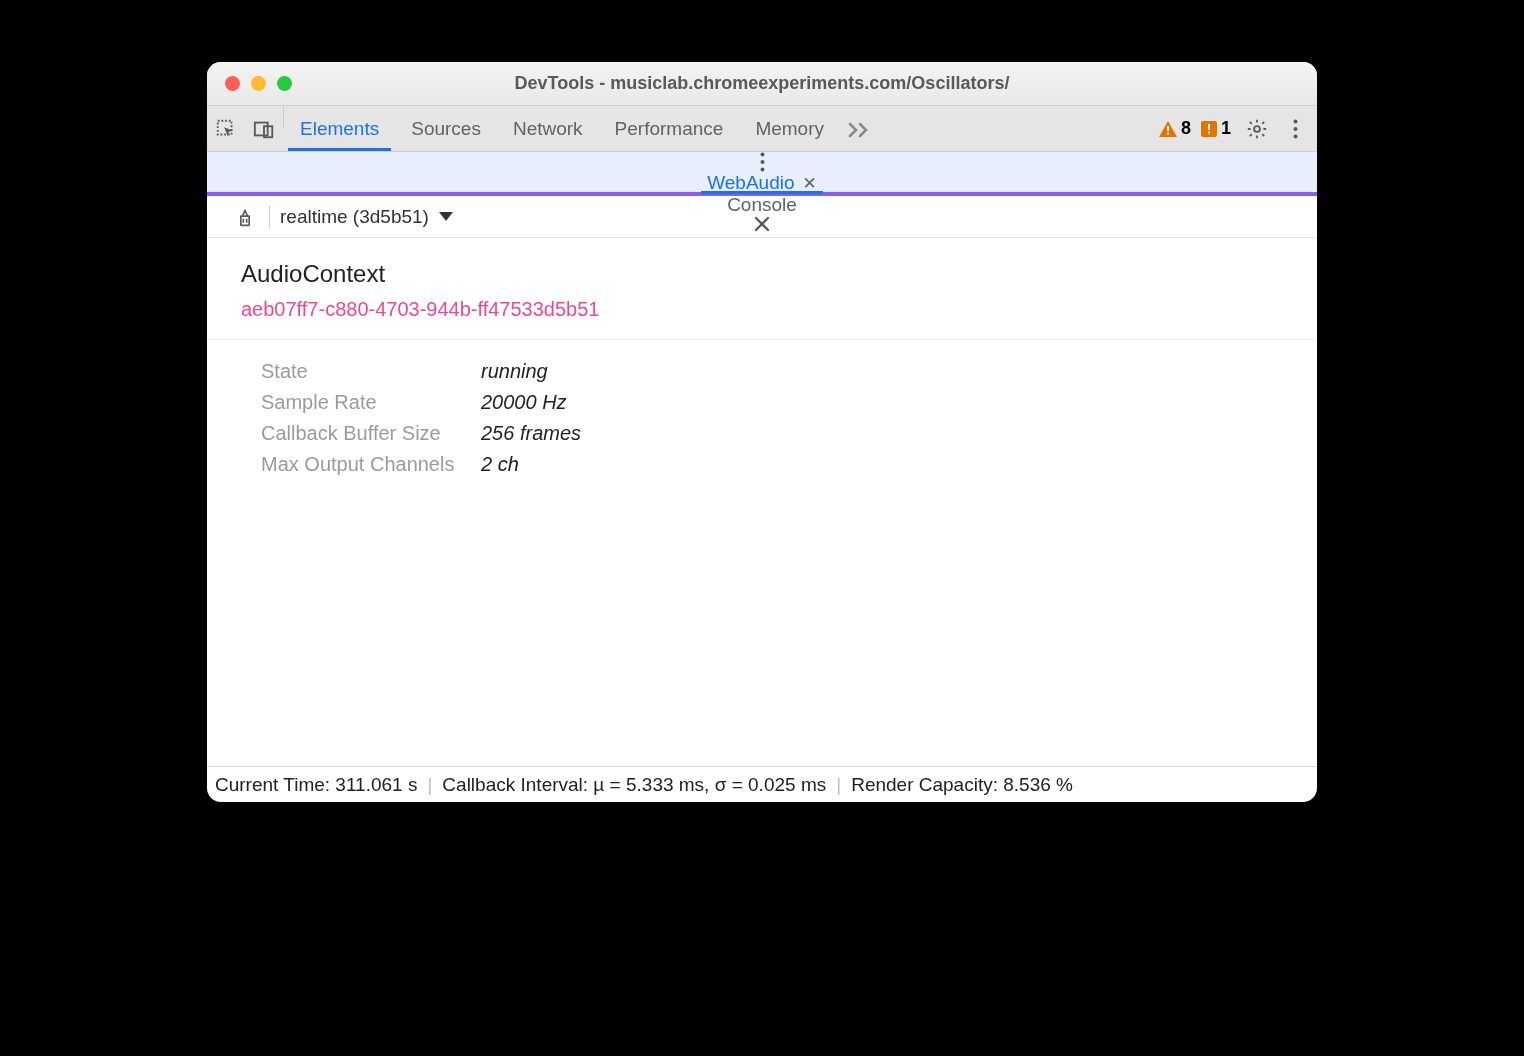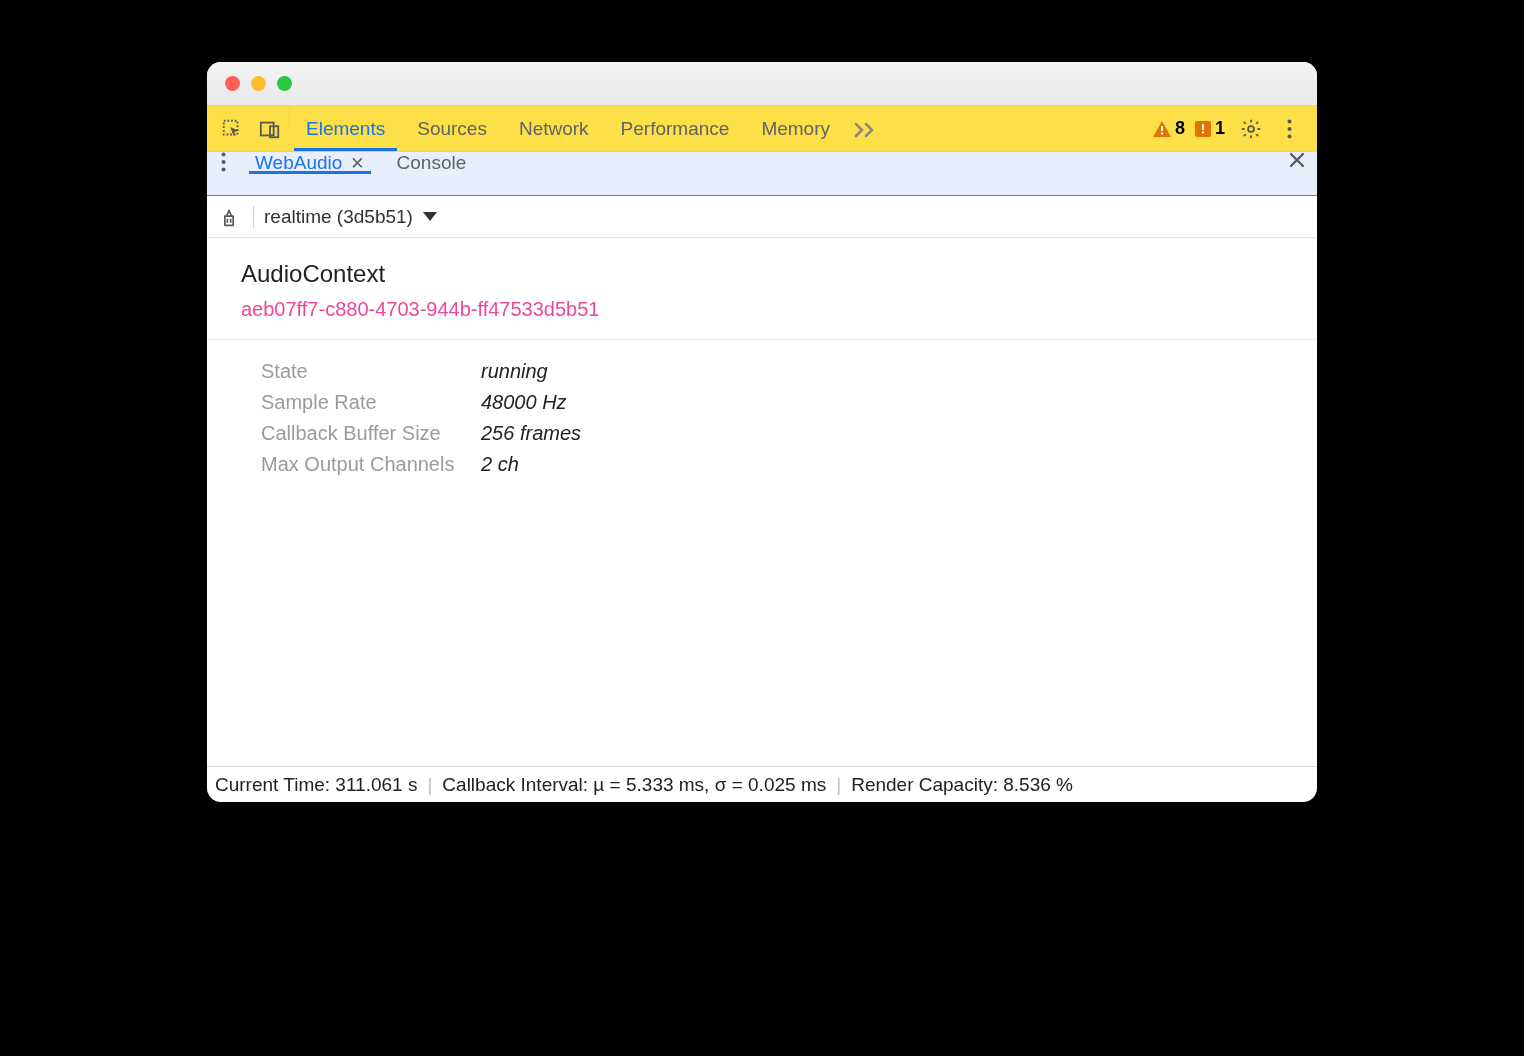--- a/index.html
+++ b/index.html
@@ -44,25 +44,25 @@
       position: absolute;
       left: 0; right: 0;
       text-align: center;
       font-weight: 700;
       font-size: 18px;
       color: #595959;
       pointer-events: none;
     }
     .top-tabs {
       height: 46px;
-      background: #fde047;
+      background: #e5e5e5;
       border-bottom: 1px solid #d0d0d0;
       display: flex;
       align-items: stretch;
-      padding: 0 6px;
+      padding: 0 0;
       justify-content: center;
     }
     .icon-btn {
       display: flex;
       align-items: center;
       justify-content: center;
       width: 38px;
       color: #595959;
       cursor: pointer;
     }
@@ -92,23 +92,24 @@
       align-items: center;
       gap: 10px;
       padding-right: 10px;
       font-size: 18px;
     }
     .badge { display: flex; align-items: center; gap: 4px; font-weight: 600; }
     .warn-tri { color: #e37400; }
     .sub-tabs {
       height: 44px;
       background: #e8eefb;
-      border-bottom: 1px solid #8b5cf6;
-      display: flex;
-      align-items: flex-start;
+      border-bottom: 4px solid #8b5cf6;
+      display: flex;
+      align-items: center;
+      flex-direction: column;
     }
     .sub-tabs .tab {
       display: flex;
       align-items: center;
       gap: 8px;
       padding: 0 16px;
       font-size: 19px;
       color: #5f6368;
       cursor: pointer;
       position: relative;
@@ -123,21 +124,21 @@
       bottom: 0;
       height: 3px;
       background: #1a73e8;
     }
     .close-x { font-size: 17px; color: #5f6368; cursor: pointer; }
     .toolbar-row {
       height: 42px;
       border-bottom: 1px solid #e3e3e3;
       display: flex;
       align-items: center;
-      padding: 0 8px;
+      padding: 0 24px;
       gap: 10px;
       font-size: 19px;
       color: #323232;
     }
     .divider-v { width: 1px; height: 22px; background: #cdcdcd; }
     .dropdown {
       display: flex; align-items: center; gap: 10px;
       cursor: pointer;
     }
     .content {
@@ -183,20 +184,21 @@
 <body>
 
 <div class="window">
 
   <div class="titlebar">
     <div class="traffic-lights">
       <div class="tl red"></div>
       <div class="tl yellow"></div>
       <div class="tl green"></div>
     </div>
+    <div class="title-text">DevTools - musiclab.chromeexperiments.com/Oscillators/</div>
   </div>
 
   <div class="top-tabs">
     <div class="icon-btn">
       <svg width="22" height="22" viewBox="0 0 24 24" fill="none" stroke="#595959" stroke-width="2">
         <rect x="3" y="3" width="15" height="15" stroke-dasharray="2 2"></rect>
         <path d="M10 10 L20 14 L15 15 L14 20 Z" fill="#595959" stroke="none"></path>
       </svg>
     </div>
     <div class="icon-btn">
@@ -308,21 +310,21 @@
   </div>
 
   <div class="content">
     <div class="section-title">AudioContext</div>
     <div class="context-id">aeb07ff7-c880-4703-944b-ff47533d5b51</div>
     <div class="hr"></div>
     <div class="props">
       <div class="k">State</div>
       <div class="v">running</div>
       <div class="k">Sample Rate</div>
-      <div class="v">48000 Hz</div>
+      <div class="v">20000 Hz</div>
       <div class="k">Callback Buffer Size</div>
       <div class="v">256 frames</div>
       <div class="k">Max Output Channels</div>
       <div class="v">2 ch</div>
     </div>
   </div>
 
   <div class="statusbar">
     <span>Current Time: 311.061 s</span>
     <span class="sbsep">|</span>

